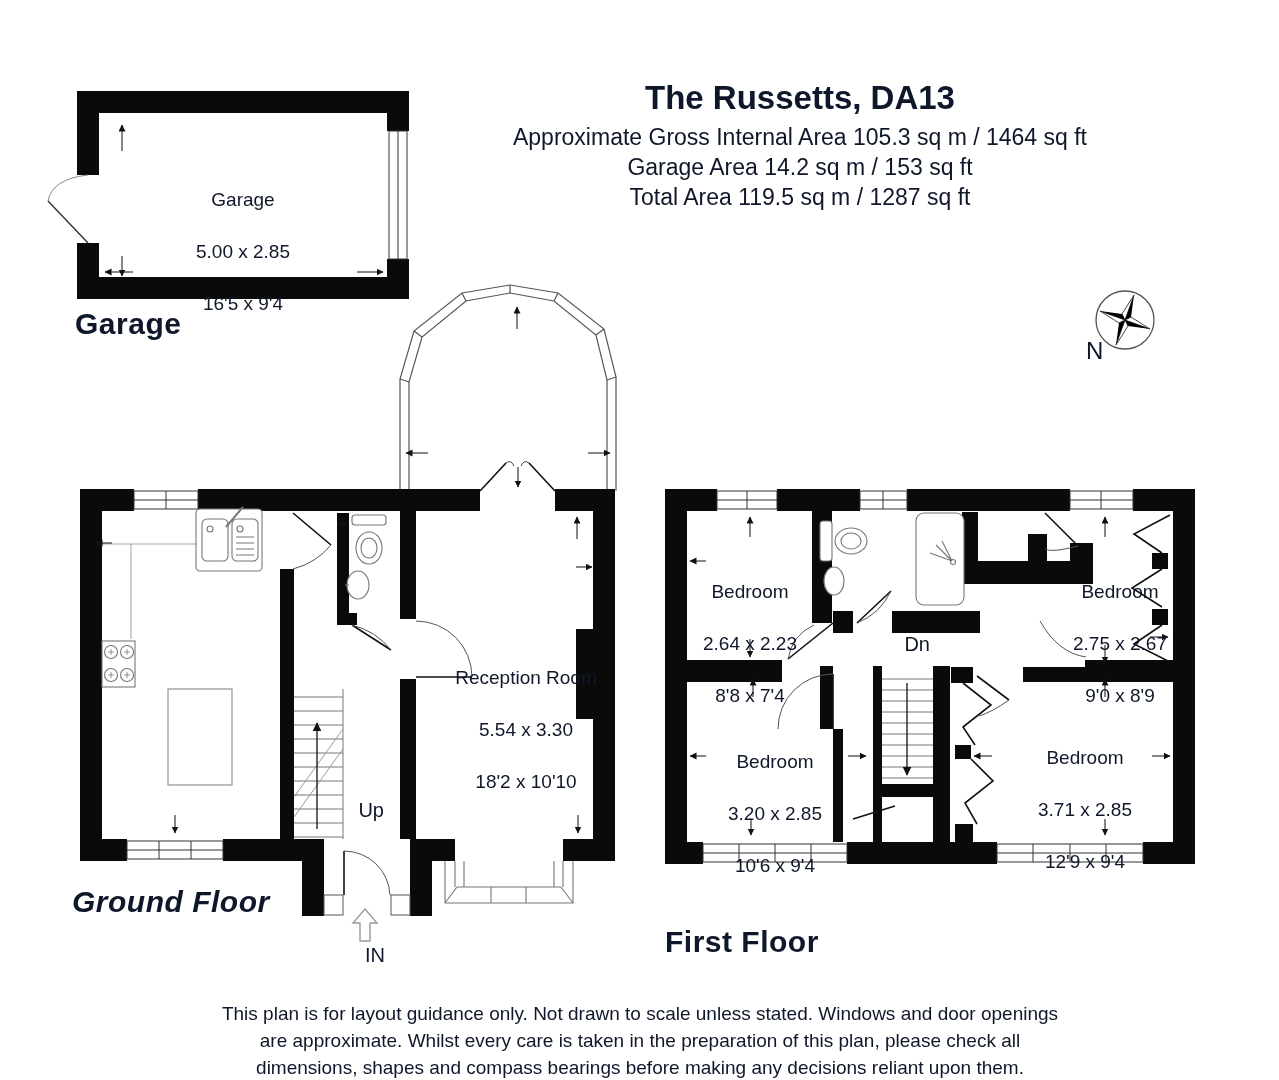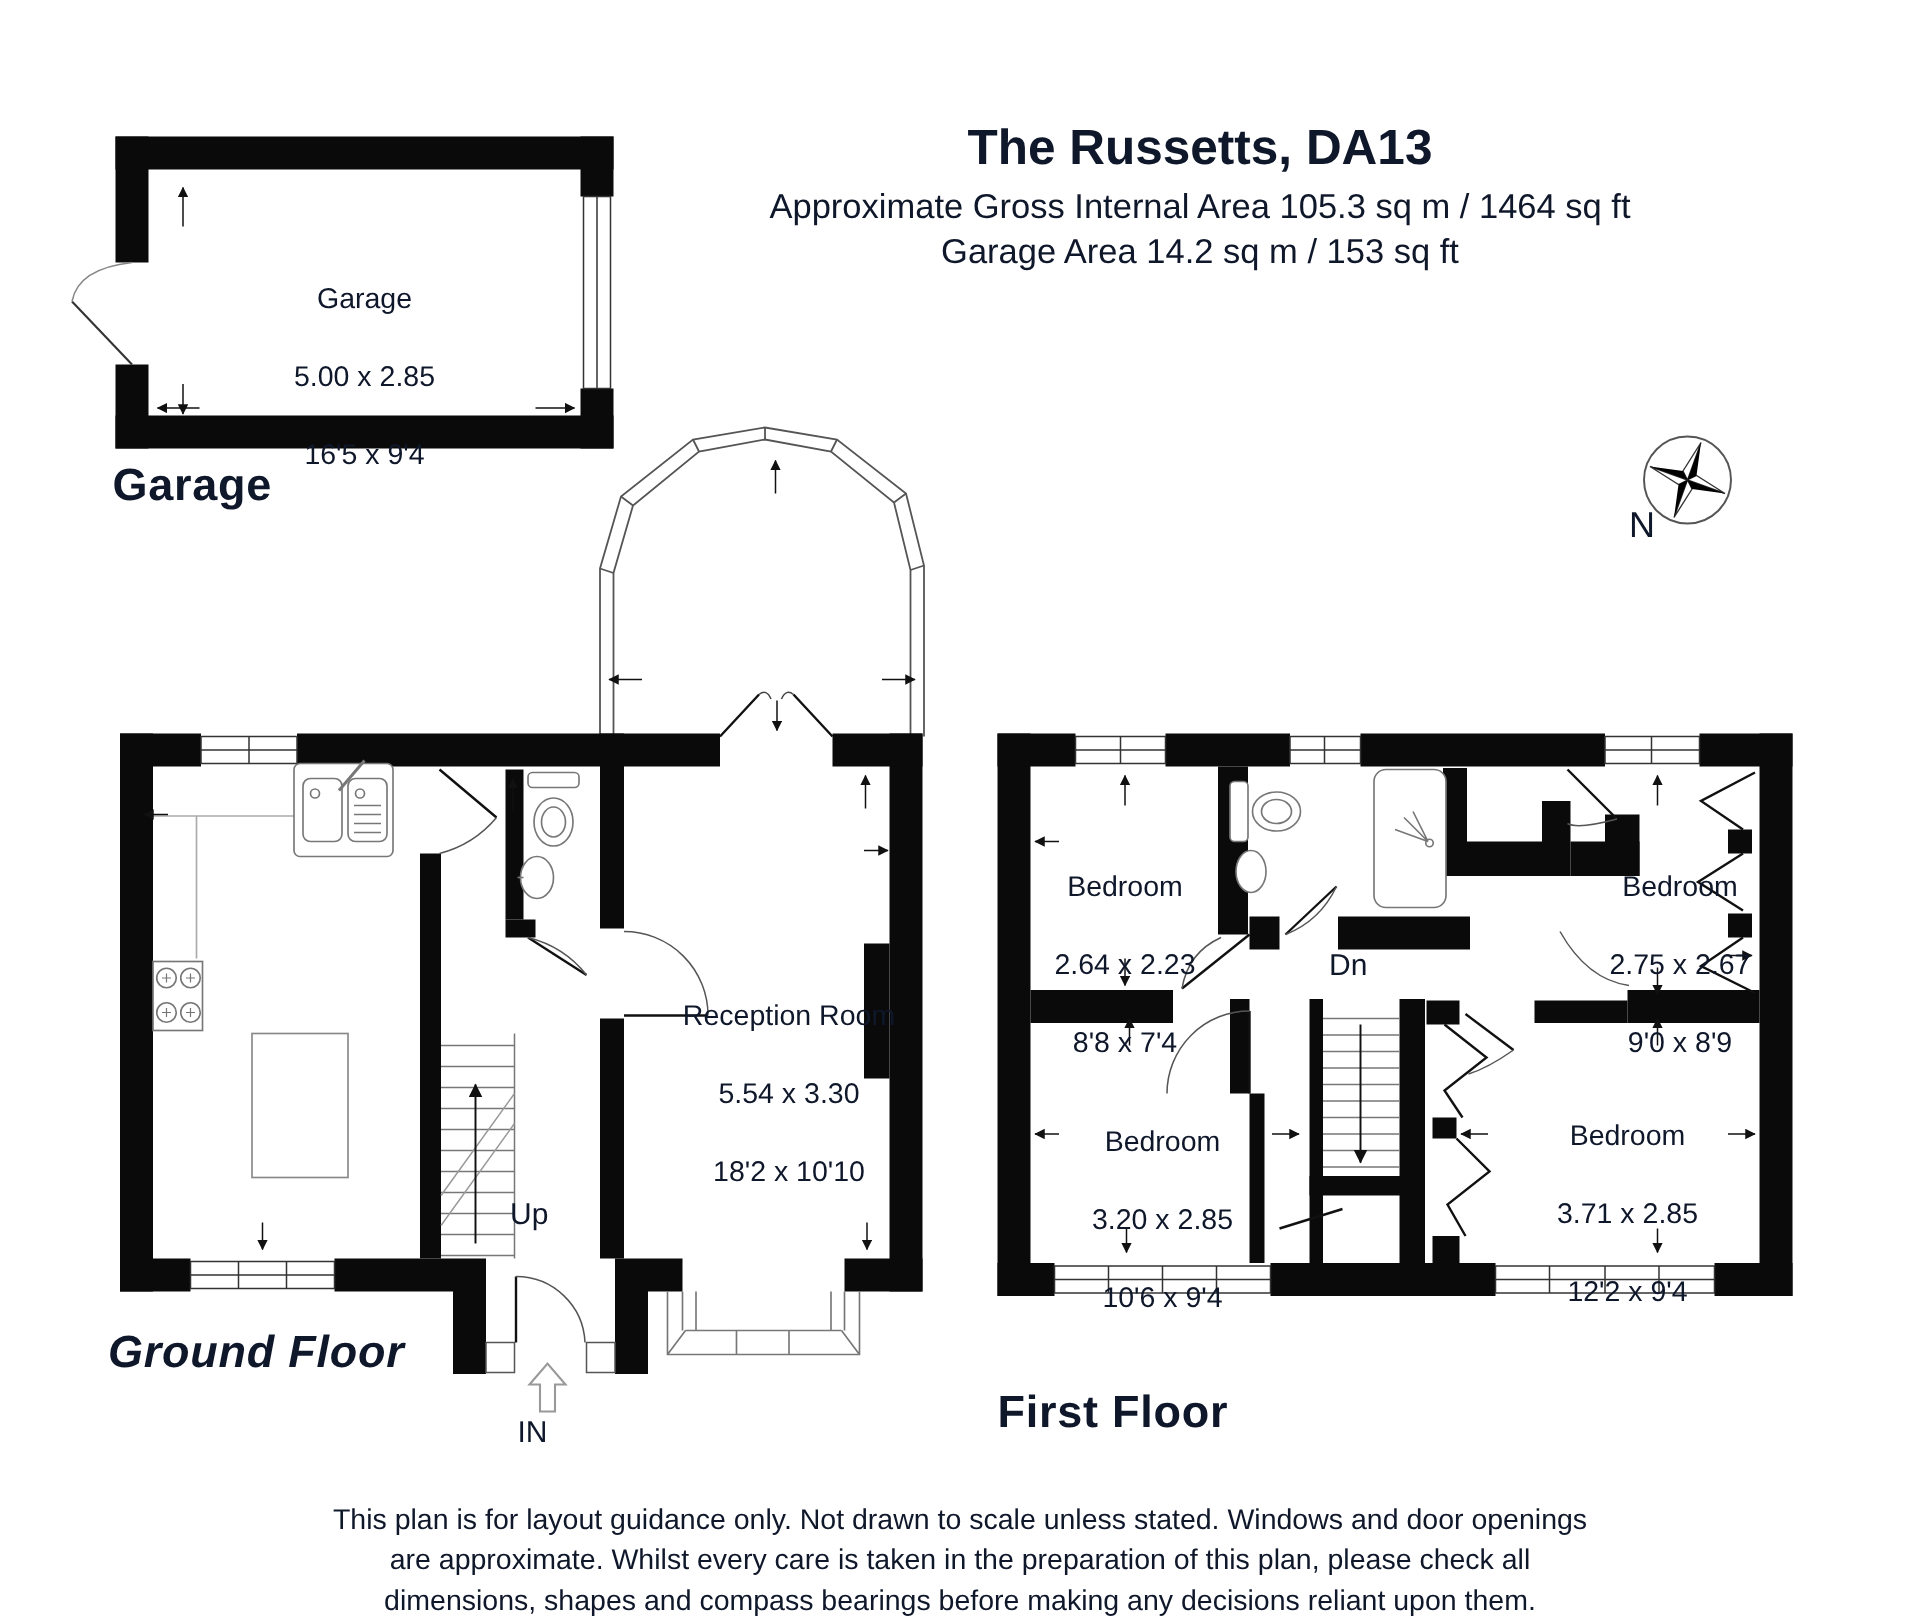--- a/index.html
+++ b/index.html
@@ -5,21 +5,21 @@
   html,body{margin:0;padding:0;background:#fff;}
   .page{position:relative;width:1279px;height:1080px;background:#fff;overflow:hidden;
         font-family:"Liberation Sans",sans-serif;color:#0f172a;margin-top:29px;}
   .plan-svg{position:absolute;left:0;top:0;width:1279px;height:1080px;}
   .lbl{position:absolute;text-align:center;font-size:19px;line-height:26px;white-space:pre-line;}
   .lbl span{display:block;}
   .floor-lbl{position:absolute;font-size:30px;font-weight:bold;letter-spacing:.5px;}
   .hdr{position:absolute;left:390px;top:50px;width:820px;text-align:center;}
   .hdr-title{font-size:33px;font-weight:bold;margin-bottom:5px;}
   .hdr-line{font-size:23px;line-height:30px;}
-  .small-lbl{position:absolute;font-size:20px;text-align:left;}
+  .small-lbl{position:absolute;font-size:20px;text-align:right;}
   .n-lbl{position:absolute;font-size:24px;}
   .footer{position:absolute;left:140px;top:944px;width:1000px;text-align:center;
           font-size:19px;line-height:27px;white-space:pre-line;}
 </style>
 </head>
 <body>
 
 <div class="page">
 
 <svg class="plan-svg" viewBox="0 0 1279 1080">
@@ -270,20 +270,21 @@
     <circle cx="1125" cy="291" r="29" fill="none" stroke="#555" stroke-width="1.3"></circle>
     <path d="M1134 266 L1122 285 L1125 291 Z M1150 300 L1131 288 L1125 291 Z M1116 316 L1128 297 L1125 291 Z M1100 282 L1119 294 L1125 291 Z" fill="#fff" stroke="#333" stroke-width=".9"></path>
     <path d="M1134 266 L1131 288 L1125 291 Z M1150 300 L1128 297 L1125 291 Z M1116 316 L1119 294 L1125 291 Z M1100 282 L1122 285 L1125 291 Z" fill="#000"></path>
   </g>
 </svg>
 
   <div class="hdr">
     <div class="hdr-title">The Russetts, DA13</div>
     <div class="hdr-line">Approximate Gross Internal Area 105.3 sq m / 1464 sq ft</div>
     <div class="hdr-line">Garage Area 14.2 sq m / 153 sq ft</div>
+    <div class="hdr-line">Total Area 119.5 sq m / 1287 sq ft</div>
   </div>
 
   <div class="lbl" style="left:143px;top:132px;width:200px;">
     <span>Garage</span>
     <span>5.00 x 2.85</span>
     <span>16'5 x 9'4</span>
   </div>
 
   <div class="floor-lbl" style="left:75px;top:278px;">Garage</div>
 
@@ -310,21 +311,21 @@
 
   <div class="lbl" style="left:675px;top:694px;width:200px;">
     <span>Bedroom</span>
     <span>3.20 x 2.85</span>
     <span>10'6 x 9'4</span>
   </div>
 
   <div class="lbl" style="left:985px;top:690px;width:200px;">
     <span>Bedroom</span>
     <span>3.71 x 2.85</span>
-    <span>12'2 x 9'4</span>
+    <span>12'9 x 9'4</span>
   </div>
 
   <div class="small-lbl" style="left:340px;top:770px;width:44px;">Up</div>
   <div class="small-lbl" style="left:886px;top:604px;width:44px;">Dn</div>
   <div class="small-lbl" style="left:345px;top:915px;width:40px;">IN</div>
   <div class="n-lbl" style="left:1086px;top:308px;">N</div>
 
   <div class="floor-lbl" style="left:72px;top:856px;font-style:italic;">Ground Floor</div>
   <div class="floor-lbl" style="left:665px;top:896px;">First Floor</div>
 

